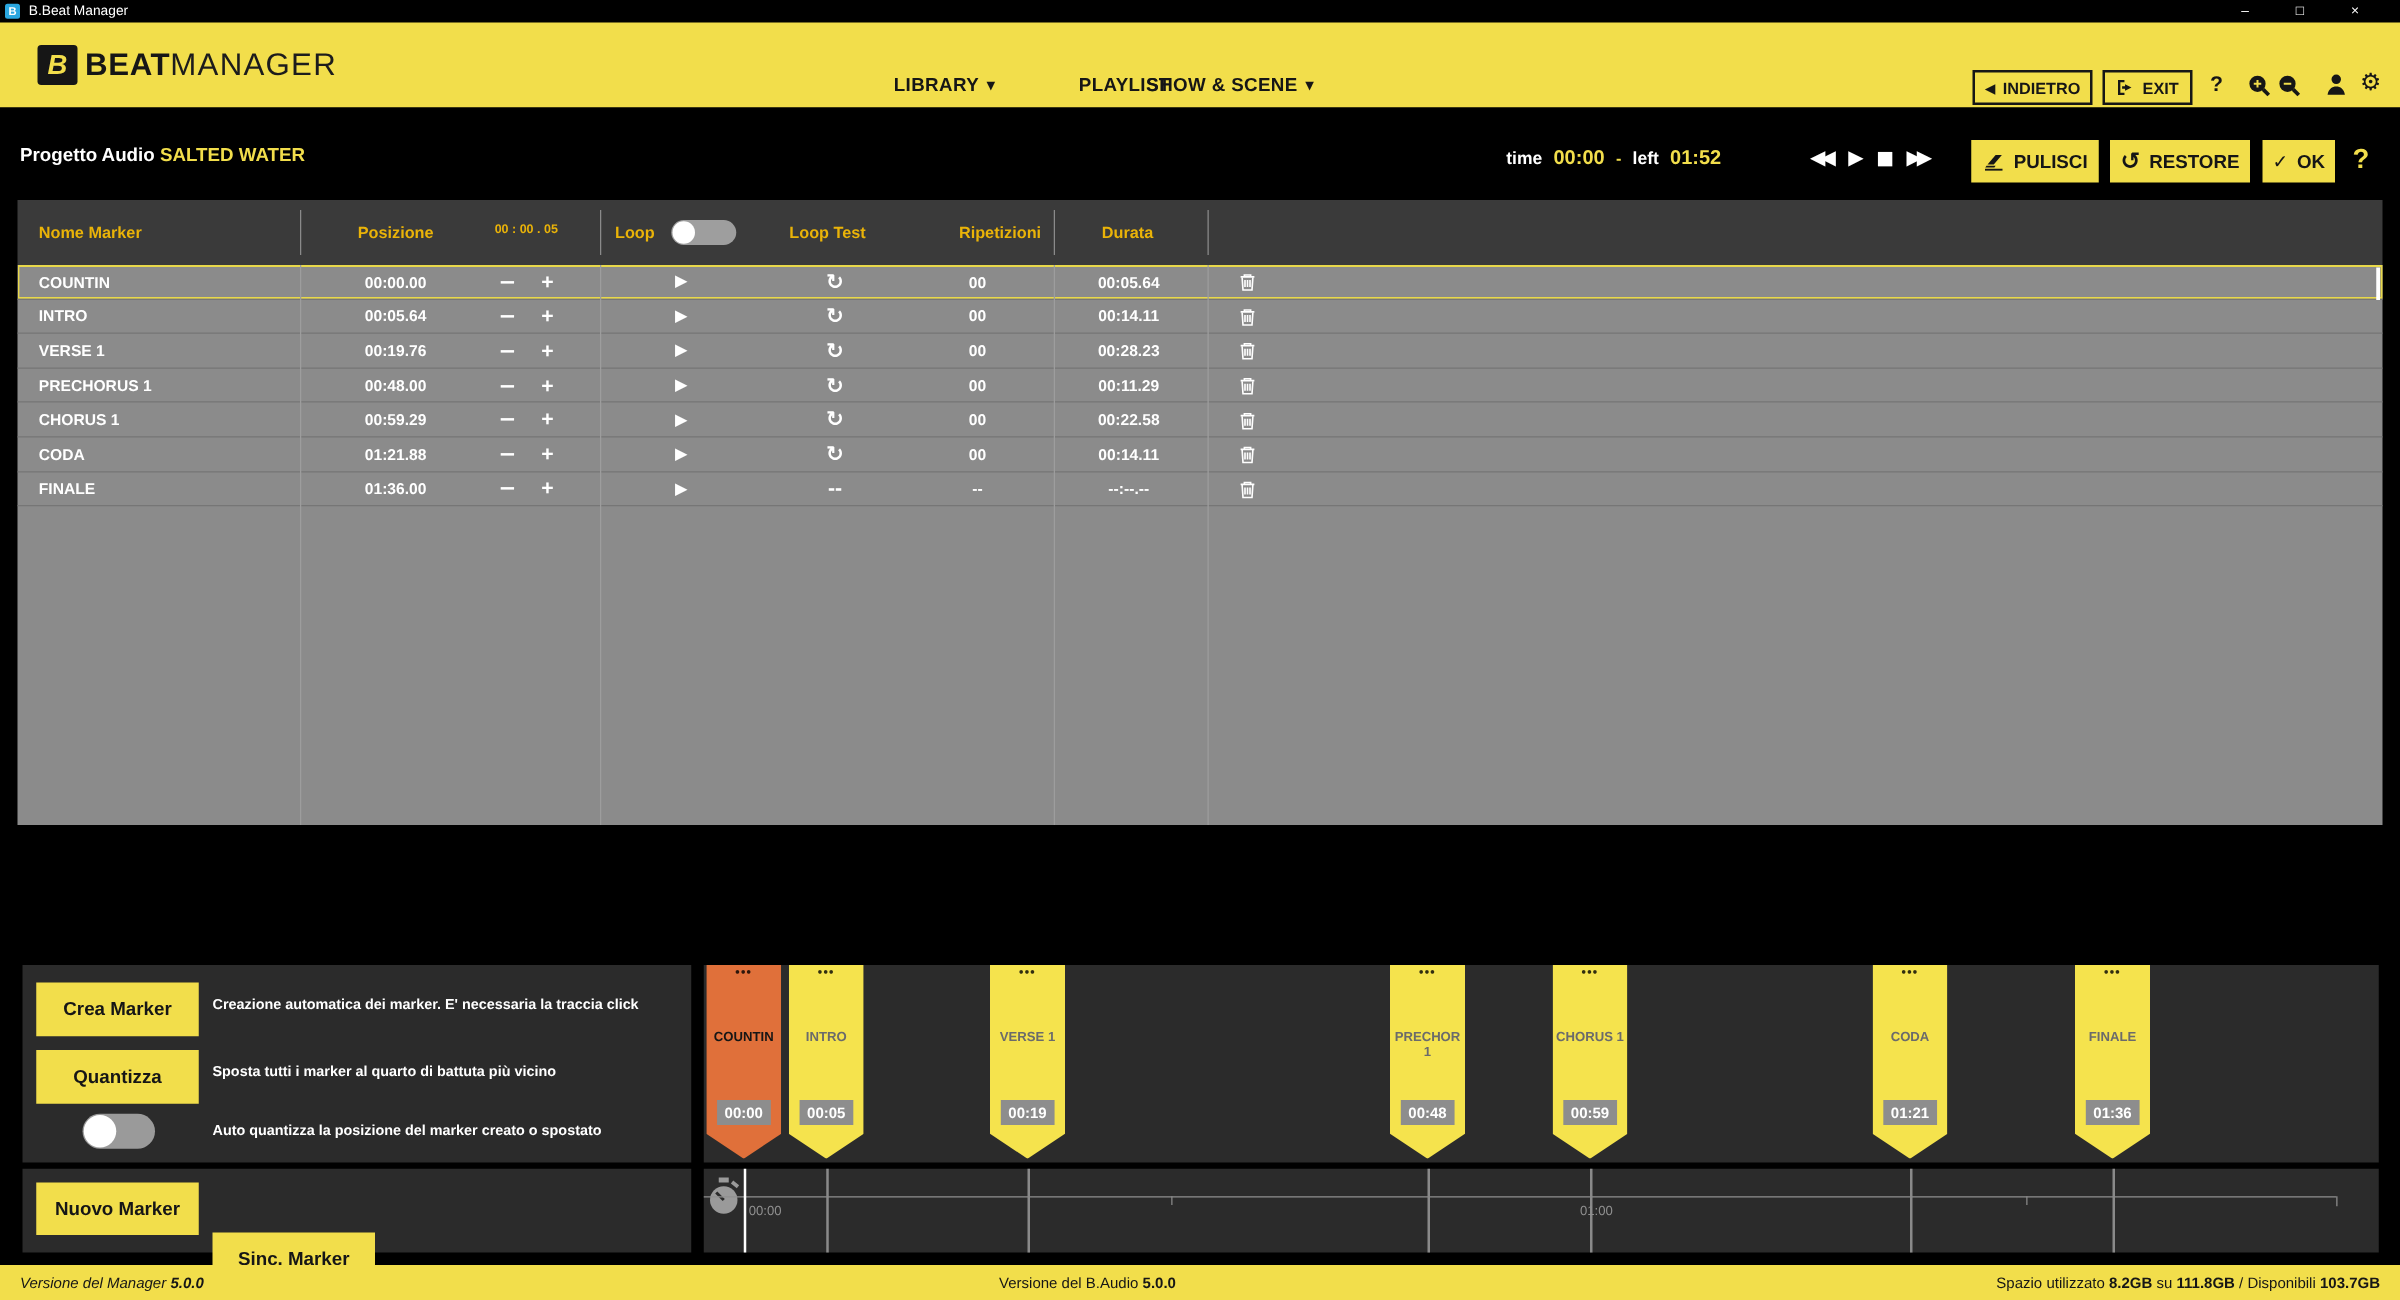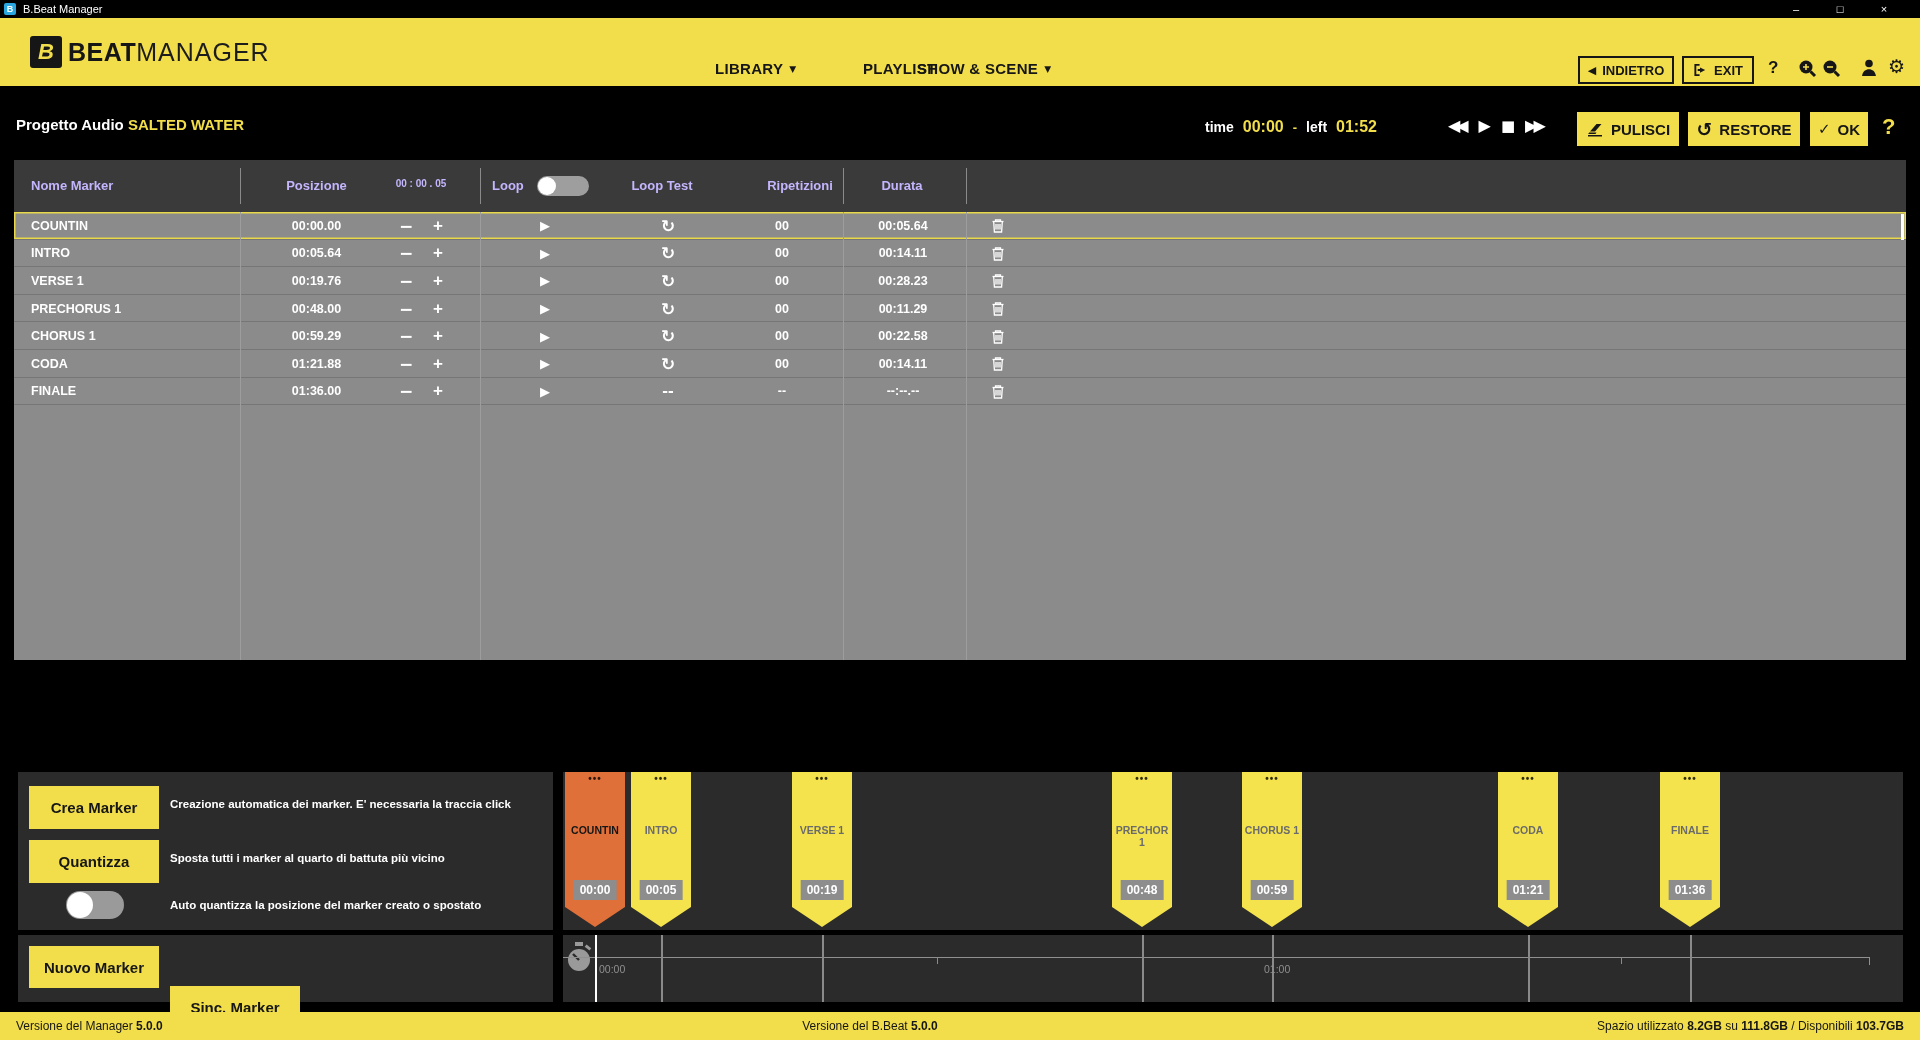--- a/index.html
+++ b/index.html
@@ -35,21 +35,21 @@
   .t-val { color:#f2de4b; font-size:16px; font-weight:700; }
   .t-dash { color:#f2de4b; font-size:13px; font-weight:700; }
   .transport { position:absolute; left:1448px; top:30px; display:flex; align-items:center; gap:10px; color:#fff; }
   .tr-ic { font-family:"DejaVu Sans",sans-serif; font-size:16px; }
   .tr-dbl { letter-spacing:-4px; padding-right:4px; }
   .ybtn { position:absolute; background:#f2de4b; color:#161616; font-weight:700; display:flex; align-items:center; justify-content:center; gap:7px; }
   .yhelp { position:absolute; color:#f2de4b; font-size:22px; font-weight:800; }
 
   
   .thead { position:absolute; left:14px; top:74px; width:1892px; height:52px; background:#3a3a3a; }
-  .thead .hlabel { position:absolute; top:18px; color:#c4b5fd; font-size:13px; font-weight:700; }
+  .thead .hlabel { position:absolute; top:18px; color:#eab308; font-size:13px; font-weight:700; }
   .vdiv-h { position:absolute; top:8px; height:36px; width:1px; background:#8a8a8a; }
   .toggle { border-radius:99px; background:#9e9e9e; position:absolute; }
   .knob { position:absolute; top:1px; left:1px; background:#fff; border-radius:50%; }
   .tbody { position:absolute; left:14px; top:126px; width:1892px; height:448px; background:#8b8b8b; }
   .vdiv-b { position:absolute; top:0; height:448px; width:1px; background:#9d9d9d; z-index:1; }
   .trow { position:relative; height:27.6px; border-bottom:1px solid #767676; }
   .trow.selected { box-shadow:inset 0 0 0 1.5px #e8d84a; }
   .cell { position:absolute; top:0; height:27.6px; display:flex; align-items:center; color:#fff; font-size:12.5px; font-weight:700; }
   .c-name { left:17px; width:200px; }
   .c-pos  { left:250px; width:105px; justify-content:center; }
@@ -84,21 +84,21 @@
   
   .r-hline { position:absolute; top:22px; left:0; width:1306px; height:1px; background:#909090; }
   .r-endtick { position:absolute; top:22px; left:1306px; width:1px; height:8px; background:#909090; }
   .r-vline { position:absolute; top:0; width:2px; height:67px; background:#8a8a8a; }
   .r-vline.playhead { background:#fff; z-index:2; }
   .r-minitick { position:absolute; top:22px; width:1px; height:7px; background:#8a8a8a; }
   .r-label { position:absolute; top:28px; color:#8f8f8f; font-size:10.5px; }
 
   
   .footer { position:absolute; left:0; top:1012px; width:1920px; height:28px; background:#f2de4b; color:#161616; font-size:12px; }
-  .footer .fl { position:absolute; left:16px; top:7px; }
+  .footer .fl { position:absolute; left:16px; top:7px;font-style:italic; }
   .footer .fc { position:absolute; left:720px; width:300px; text-align:center; top:7px; }
   .footer .fr { position:absolute; right:16px; top:7px; }
   .footer b { font-weight:800; }
 </style>
 </head>
 <body>
 
 <div class="app">
 
   <div class="titlebar">
@@ -425,17 +425,17 @@
         <div class="r-vline" style="left: 1127px;"></div>
         <div class="r-minitick" style="left: 374px;"></div>
         <div class="r-minitick" style="left: 1058px;"></div>
         <span class="r-label" style="left: 36px;">00:00</span>
         <span class="r-label" style="left: 701px;">01:00</span>
       </div>
   </div>
 
   <div class="footer">
     <div class="fl"><span>Versione del Manager</span> <b>5.0.0</b></div>
-    <div class="fc"><span>Versione del B.Beat</span> <b>5.0.0</b></div>
+    <div class="fc"><span>Versione del B.Audio</span> <b>5.0.0</b></div>
     <div class="fr"><span>Spazio utilizzato</span> <b>8.2GB</b> <span>su</span> <b>111.8GB</b> <span>/ Disponibili</span> <b>103.7GB</b></div>
   </div>
 
 </div>
 
 </body></html>

